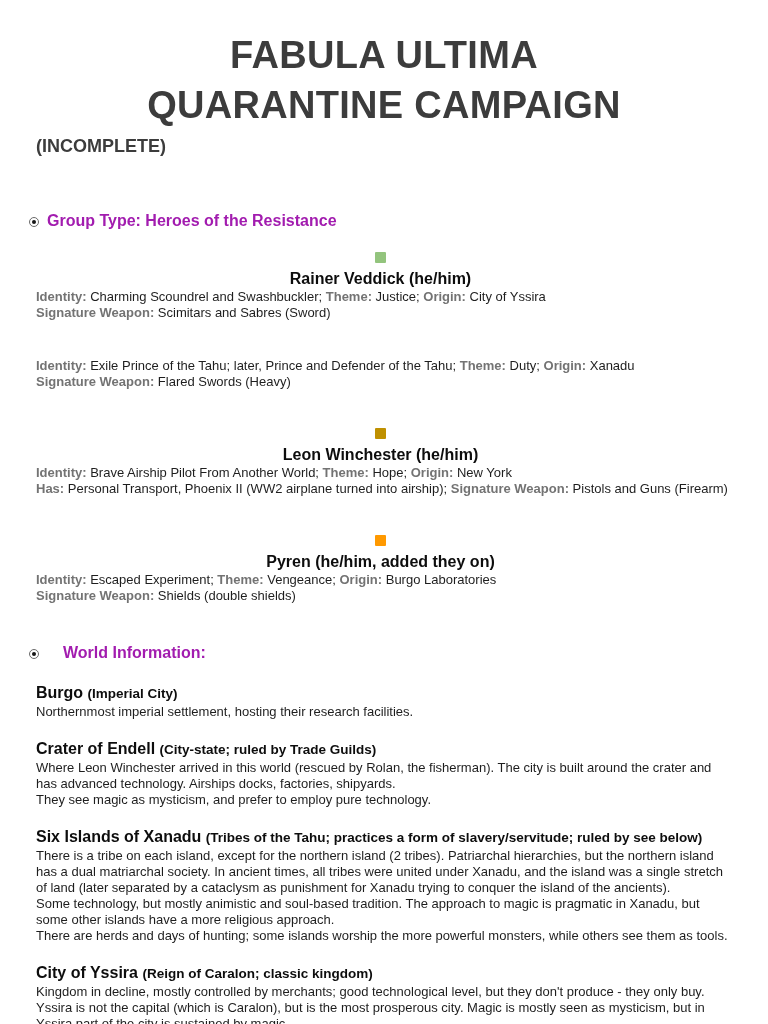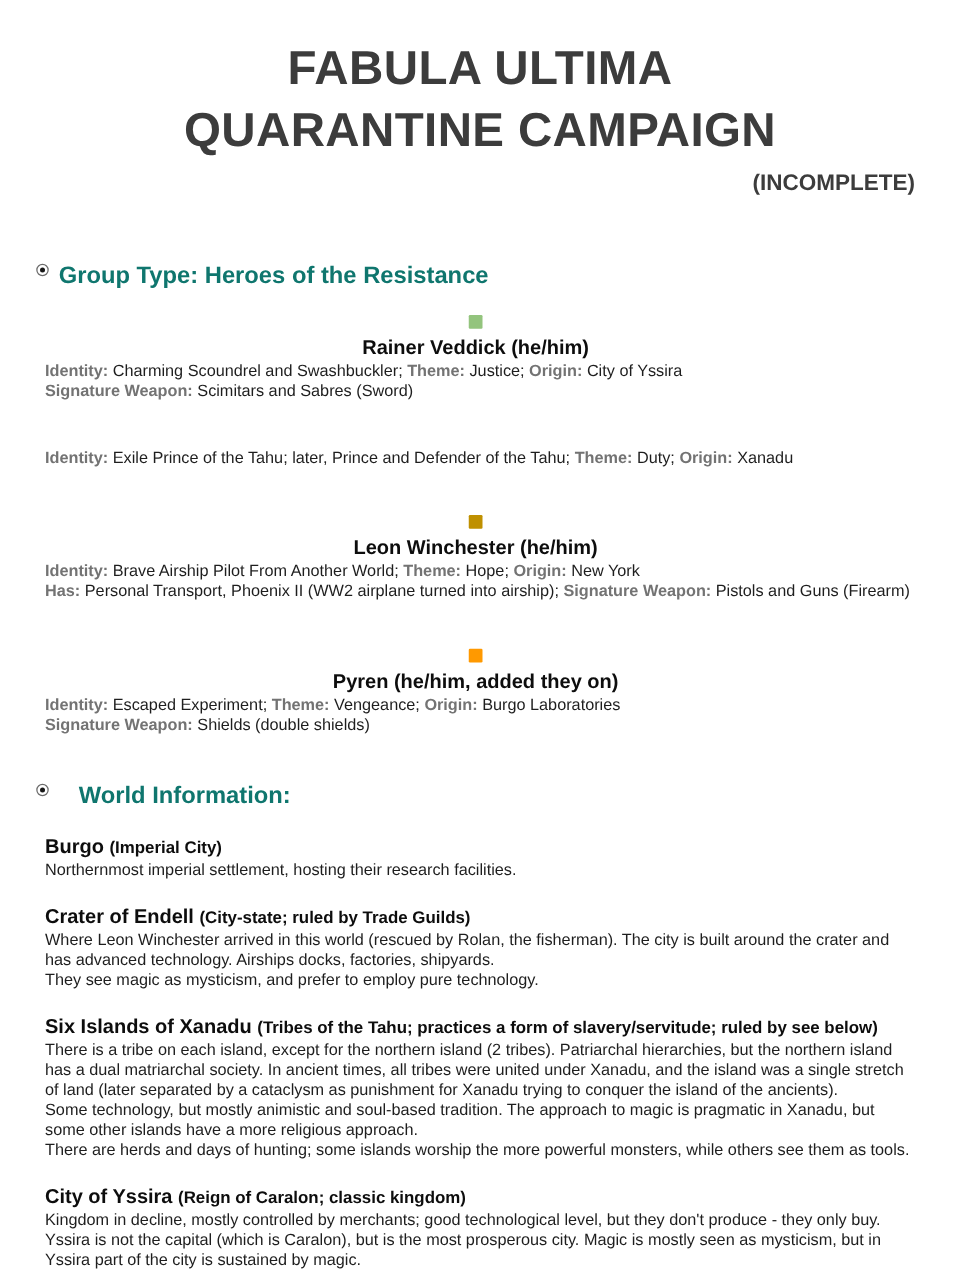--- a/index.html
+++ b/index.html
@@ -13,26 +13,26 @@
     padding:30px 36px 0 36px;
     overflow:hidden;
   }
   .doc-title {
     font-size:38px; line-height:50px; font-weight:bold;
     text-align:center; color:#3c3c3c; letter-spacing:0.3px;
   }
   .doc-subtitle {
     margin-top:6px;
     font-size:18px; line-height:21px; font-weight:bold;
-    text-align:right; color:#3c3c3c;
+    text-align:left; color:#3c3c3c;
   }
   .section-heading {
     margin-top:52px; margin-left:-7px;
-    font-size:19px; line-height:24px; font-weight:bold; color:#0f766e;
-    display:flex; gap:8px;
+    font-size:16px; line-height:24px; font-weight:bold; color:#a21caf;
+    display:flex; align-items:center; gap:8px;
     margin-bottom:18px;
   }
   .section-heading.world { margin-top:32px; margin-bottom:16px;gap:24px; }
   .fisheye {
     display:inline-flex; align-items:center; justify-content:center;
     width:10px; height:10px; border:1.5px solid #6b6b6b; border-radius:50%;
     flex:0 0 auto; margin-top:2px;
   }
   .fisheye-dot { width:4px; height:4px; background:#161616; border-radius:50%; }
   .character { margin-bottom:37px; }
@@ -76,20 +76,21 @@
     <h3 class="char-heading">
       <span class="square-bullet" style="background: rgb(147, 196, 125);"></span>
       <span class="char-name-text">Rainer Veddick (he/him)</span>
     </h3>
   <p class="char-line"><span class="b">Identity:</span><span> Charming Scoundrel and Swashbuckler; </span><span class="b">Theme:</span><span> Justice; </span><span class="b">Origin:</span><span> City of Yssira</span></p>
         <p class="char-line"><span class="b">Signature Weapon:</span><span> Scimitars and Sabres (Sword)</span></p>
       </div>
 
   <div class="character">
   <p class="char-line"><span class="b">Identity:</span><span> Exile Prince of the Tahu; later, Prince and Defender of the Tahu; </span><span class="b">Theme:</span><span> Duty; </span><span class="b">Origin:</span><span> Xanadu</span></p>
+        <p class="char-line"><span class="b">Signature Weapon:</span><span> Flared Swords (Heavy)</span></p>
       </div>
 
   <div class="character">
     <h3 class="char-heading">
       <span class="square-bullet" style="background: rgb(191, 144, 0);"></span>
       <span class="char-name-text">Leon Winchester (he/him)</span>
     </h3>
   <p class="char-line"><span class="b">Identity:</span><span> Brave Airship Pilot From Another World; </span><span class="b">Theme:</span><span> Hope; </span><span class="b">Origin:</span><span> New York</span></p>
         <p class="char-line"><span class="b">Has:</span><span> Personal Transport, Phoenix II (WW2 airplane turned into airship); </span><span class="b">Signature Weapon:</span><span> Pistols and Guns (Firearm)</span></p>
       </div>

